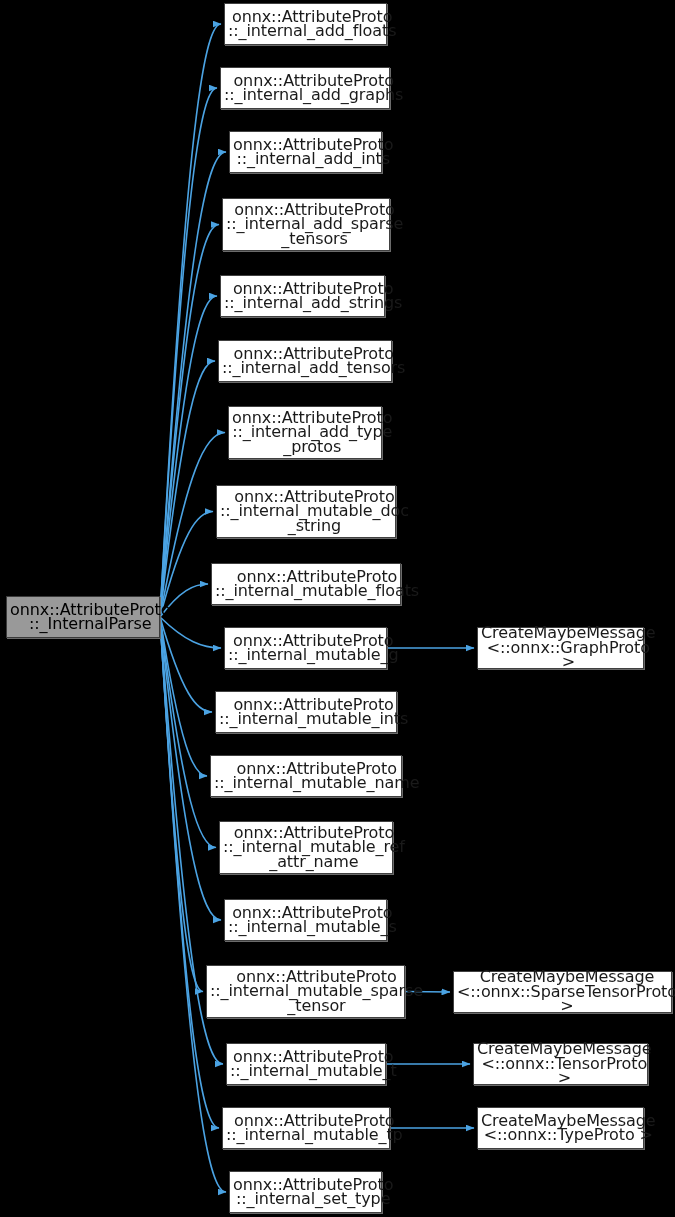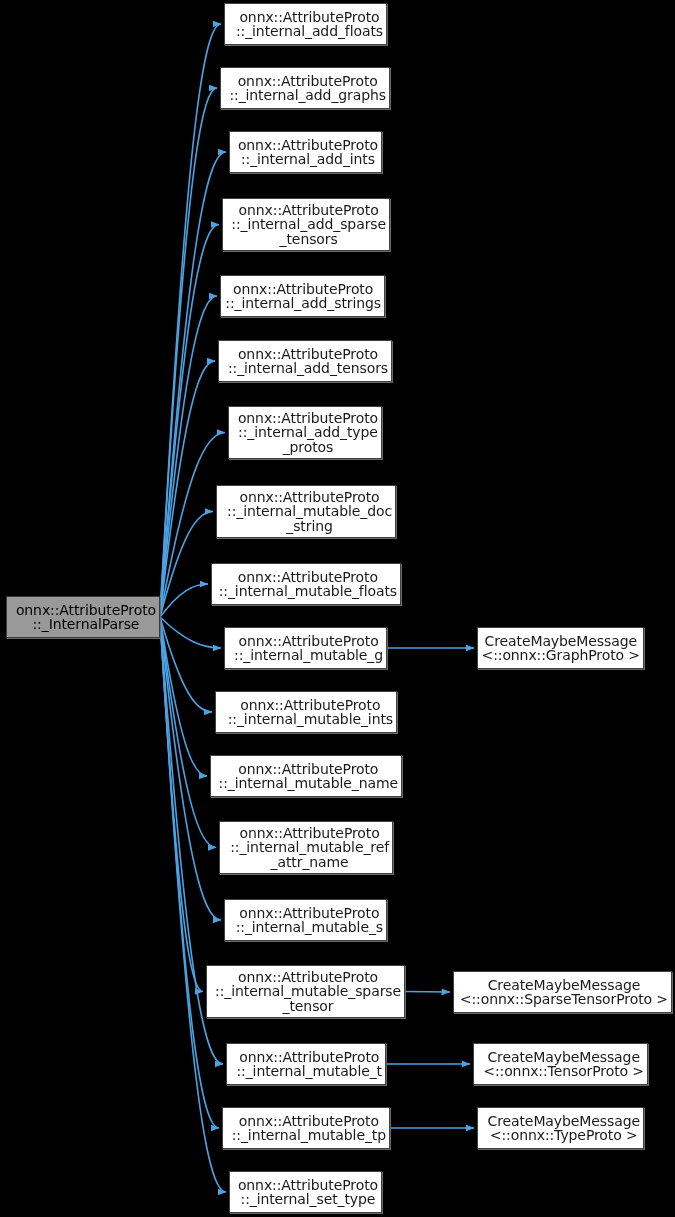--- a/index.html
+++ b/index.html
@@ -21,26 +21,26 @@
     top: 0;
     width: 675px;
     height: 1217px;
     pointer-events: none;
   }
   .node {
     position: absolute;
     box-sizing: border-box;
     display: flex;
     align-items: center;
-    justify-content: flex-end;
+    justify-content: flex-start;
     text-align: center;
     background: #ffffff;
     border: 1px solid #404040;
     color: #1a1a1a;
-    font-size: 14px;
+    font-size: 16px;
     line-height: 14.5px;
     letter-spacing: -0.1px;
     white-space: pre-line;
     box-shadow: 1px 1px 0 0 #6b6b6b;
     z-index: 2;
   }
   .node.root {
     background: #999999;
     border: 1px solid #3a3a3a;
     color: #000000;

